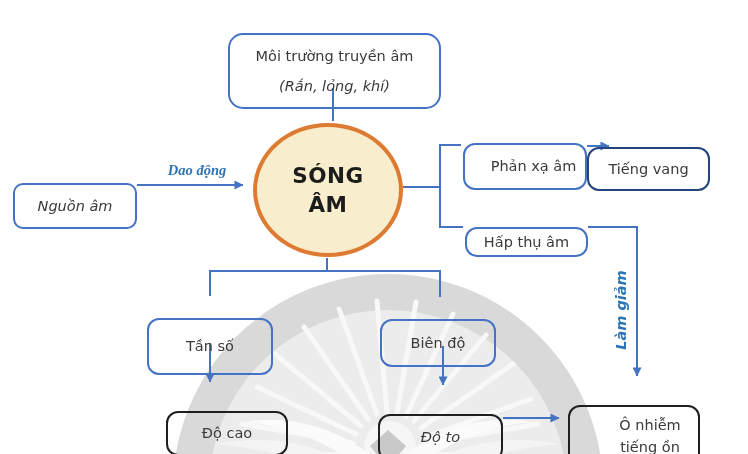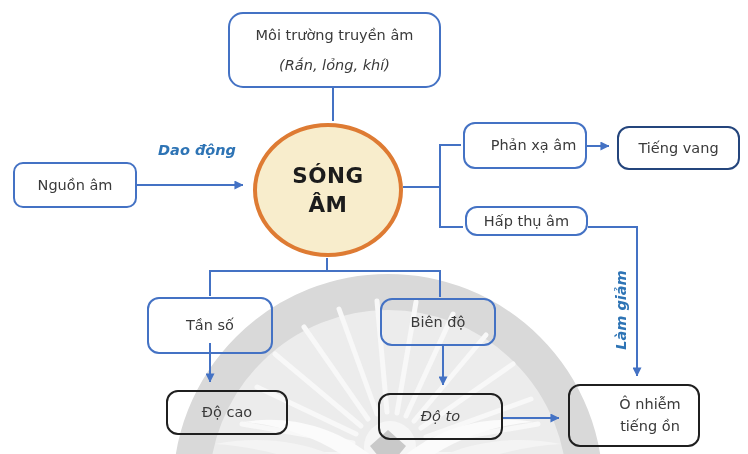--- a/index.html
+++ b/index.html
@@ -4,46 +4,46 @@
 <style>
   html,body{margin:0;padding:0;background:#fff;}
   .canvas{
     position:relative;width:748px;height:454px;overflow:hidden;background:#fff;
     font-family:"DejaVu Sans","Liberation Sans",sans-serif;color:#3a3a3a;
   }
   .layer{position:absolute;left:0;top:0;}
   .node{
     position:absolute;display:flex;flex-direction:column;align-items:center;justify-content:center;
     border:2px solid #4472c4;border-radius:12px;background:transparent;
-    font-size:14.5px;text-align:center;line-height:1.3;z-index:2;box-sizing:border-box;
+    font-size:14.5px;text-align:center;line-height:1.3;z-index:2;box-sizing:border-box;margin-top:21px;
   }
   .node.dark{border-color:#24457c;border-width:2.5px;}
   .node.black{border-color:#1f1f1f;border-width:2.5px;}
   .node .it{font-style:italic;}
   .medium{left:228px;top:12px;width:213px;height:76px;border-radius:15px;gap:11px;}
-  .source{left:13px;top:162px;width:124px;height:46px;border-radius:10px;}
+  .source{left:13px;top:162px;width:124px;height:46px;border-radius:10px;font-style:italic;}
   .reflection{left:463px;top:122px;width:124px;height:47px;padding-left:17px;}
-  .echo{left:617px;top:126px;width:123px;height:44px;}
+  .echo{left:587px;top:126px;width:123px;height:44px;}
   .absorption{left:465px;top:206px;width:123px;height:30px;}
   .frequency{left:147px;top:297px;width:126px;height:57px;}
   .amplitude{left:380px;top:298px;width:116px;height:48px;}
   .pitch{left:166px;top:390px;width:122px;height:45px;}
   .loudness{left:378px;top:393px;width:125px;height:47px;font-style:italic;}
   .noise{left:568px;top:384px;width:132px;height:63px;line-height:1.5;padding-left:32px;}
   .center-circle{
     position:absolute;left:253px;top:123px;width:150px;height:134px;border-radius:50%;
     border:4.5px solid #de7b33;background:#f8edcc;z-index:2;box-sizing:border-box;
     display:flex;flex-direction:column;align-items:center;justify-content:center;
     font-size:21.5px;font-weight:bold;color:#1c1c1c;line-height:1.35;letter-spacing:.5px;
   }
   .edge-label{
     position:absolute;z-index:3;color:#2e74b5;font-style:italic;font-weight:600;
     font-size:14.5px;text-align:center;
   }
-  .lbl-oscillation{left:147px;top:142px;width:100px;}
+  .lbl-oscillation{left:147px;top:162px;width:100px;font-family:Liberation Serif, serif;}
   .lbl-reduce{left:576px;top:302px;width:90px;transform:rotate(-90deg);}
   svg{display:block;}
 </style>
 </head>
 <body>
 
 <div class="canvas">
 
   <svg class="layer" width="748" height="454" aria-hidden="true">
     <g>

